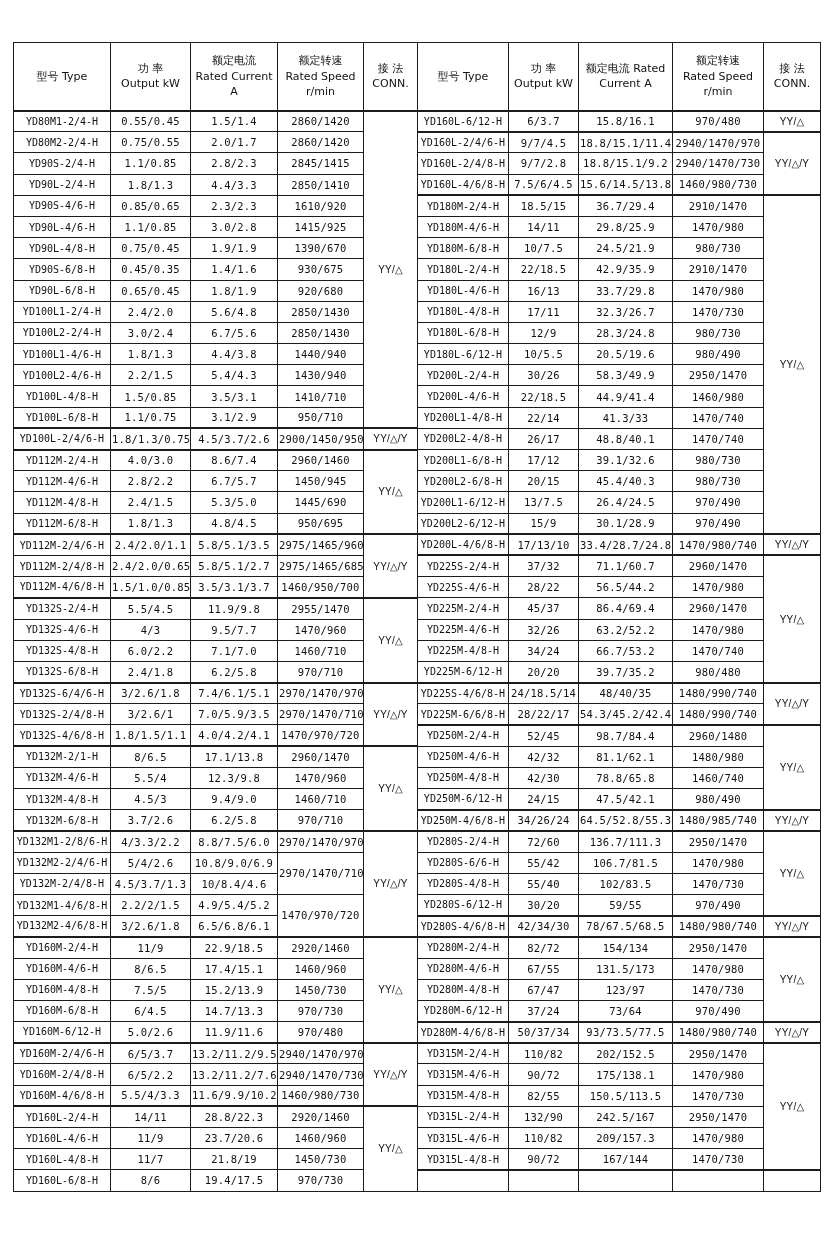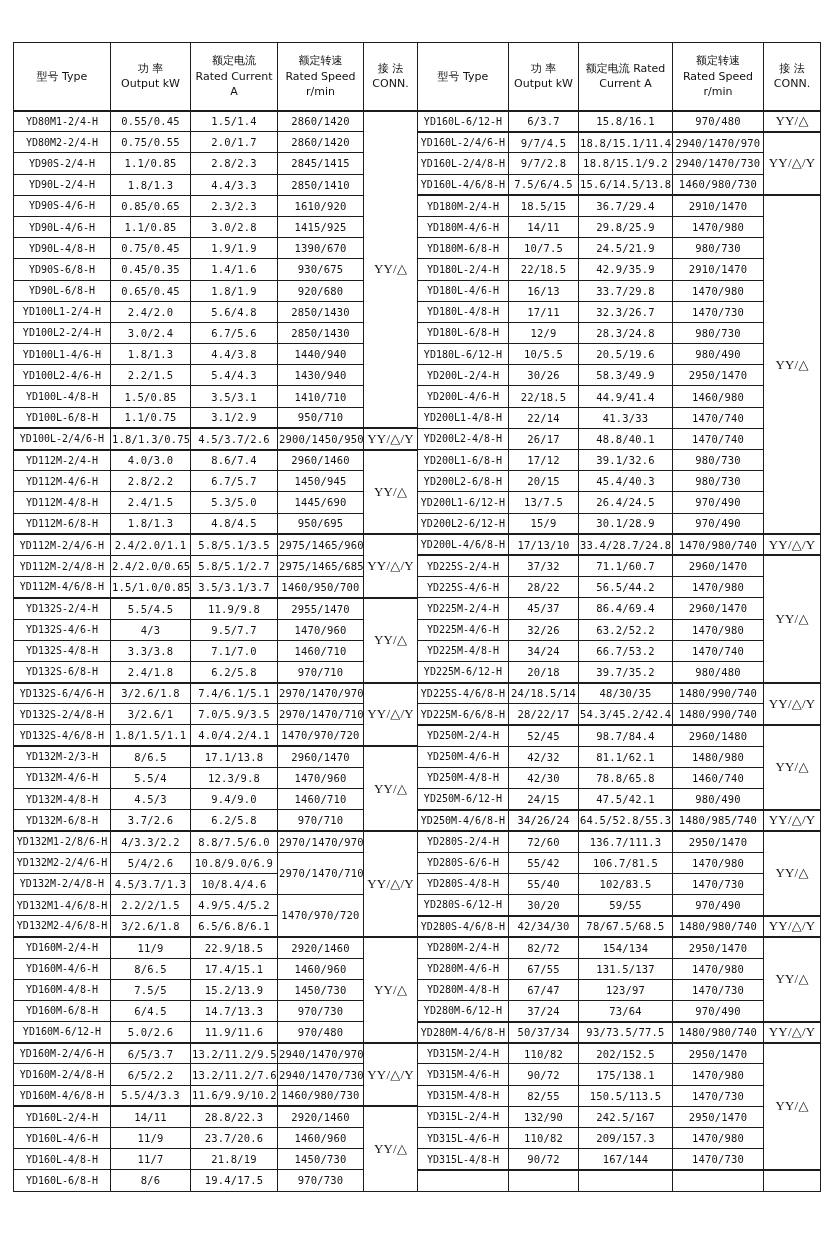--- a/index.html
+++ b/index.html
@@ -9,21 +9,21 @@
   .spec-table th, .spec-table td {
     border:1px solid #1c1c1c; text-align:center; vertical-align:middle;
     overflow:hidden; white-space:nowrap; font-weight:normal; color:#111;
   }
   .spec-table thead th {
     height:68px; font-size:11px; line-height:1.4; white-space:pre-line;
     font-family:"DejaVu Sans","Liberation Sans",sans-serif; padding:1px;
   }
   .spec-table td { height:21.2px; font-size:10.5px; letter-spacing:0.2px; padding:0 1px; }
   .spec-table td.type { font-size:10px; letter-spacing:0; }
-  .spec-table td.conn { font-size:13px; font-family:Liberation Serif, serif; }
+  .spec-table td.conn { font-size:10px; font-family:Liberation Sans, sans-serif; }
   .spec-table tr.group-start td { border-top-width:2px; }
   #left-table  { left:13px;  top:42px; width:404px; }
   #right-table { left:417px; top:42px; width:404px; }
 </style>
 </head>
 <body>
 
 <table class="spec-table" id="left-table">
   <colgroup>
     <col style="width:97px">
@@ -198,21 +198,21 @@
         <td class="conn" rowspan="4">YY/△</td>
       </tr>
       <tr>
         <td class="type">YD132S-4/6-H</td>
         <td>4/3</td>
         <td>9.5/7.7</td>
         <td>1470/960</td>
       </tr>
       <tr>
         <td class="type">YD132S-4/8-H</td>
-        <td>3.3/3.8</td>
+        <td>6.0/2.2</td>
         <td>7.1/7.0</td>
         <td>1460/710</td>
       </tr>
       <tr>
         <td class="type">YD132S-6/8-H</td>
         <td>2.4/1.8</td>
         <td>6.2/5.8</td>
         <td>970/710</td>
       </tr>
       <tr class="group-start">
@@ -228,21 +228,21 @@
         <td>7.0/5.9/3.5</td>
         <td>2970/1470/710</td>
       </tr>
       <tr>
         <td class="type">YD132S-4/6/8-H</td>
         <td>1.8/1.5/1.1</td>
         <td>4.0/4.2/4.1</td>
         <td>1470/970/720</td>
       </tr>
       <tr class="group-start">
-        <td class="type">YD132M-2/3-H</td>
+        <td class="type">YD132M-2/1-H</td>
         <td>8/6.5</td>
         <td>17.1/13.8</td>
         <td>2960/1470</td>
         <td class="conn" rowspan="4">YY/△</td>
       </tr>
       <tr>
         <td class="type">YD132M-4/6-H</td>
         <td>5.5/4</td>
         <td>12.3/9.8</td>
         <td>1470/960</td>
@@ -545,28 +545,28 @@
         <td>1470/980</td>
       </tr>
       <tr>
         <td class="type">YD225M-4/8-H</td>
         <td>34/24</td>
         <td>66.7/53.2</td>
         <td>1470/740</td>
       </tr>
       <tr>
         <td class="type">YD225M-6/12-H</td>
-        <td>20/18</td>
+        <td>20/20</td>
         <td>39.7/35.2</td>
         <td>980/480</td>
       </tr>
       <tr class="group-start">
         <td class="type">YD225S-4/6/8-H</td>
         <td>24/18.5/14</td>
-        <td>48/30/35</td>
+        <td>48/40/35</td>
         <td>1480/990/740</td>
         <td class="conn" rowspan="2">YY/△/Y</td>
       </tr>
       <tr>
         <td class="type">YD225M-6/6/8-H</td>
         <td>28/22/17</td>
         <td>54.3/45.2/42.4</td>
         <td>1480/990/740</td>
       </tr>
       <tr class="group-start">
@@ -636,21 +636,21 @@
       <tr class="group-start">
         <td class="type">YD280M-2/4-H</td>
         <td>82/72</td>
         <td>154/134</td>
         <td>2950/1470</td>
         <td class="conn" rowspan="4">YY/△</td>
       </tr>
       <tr>
         <td class="type">YD280M-4/6-H</td>
         <td>67/55</td>
-        <td>131.5/137</td>
+        <td>131.5/173</td>
         <td>1470/980</td>
       </tr>
       <tr>
         <td class="type">YD280M-4/8-H</td>
         <td>67/47</td>
         <td>123/97</td>
         <td>1470/730</td>
       </tr>
       <tr>
         <td class="type">YD280M-6/12-H</td>

